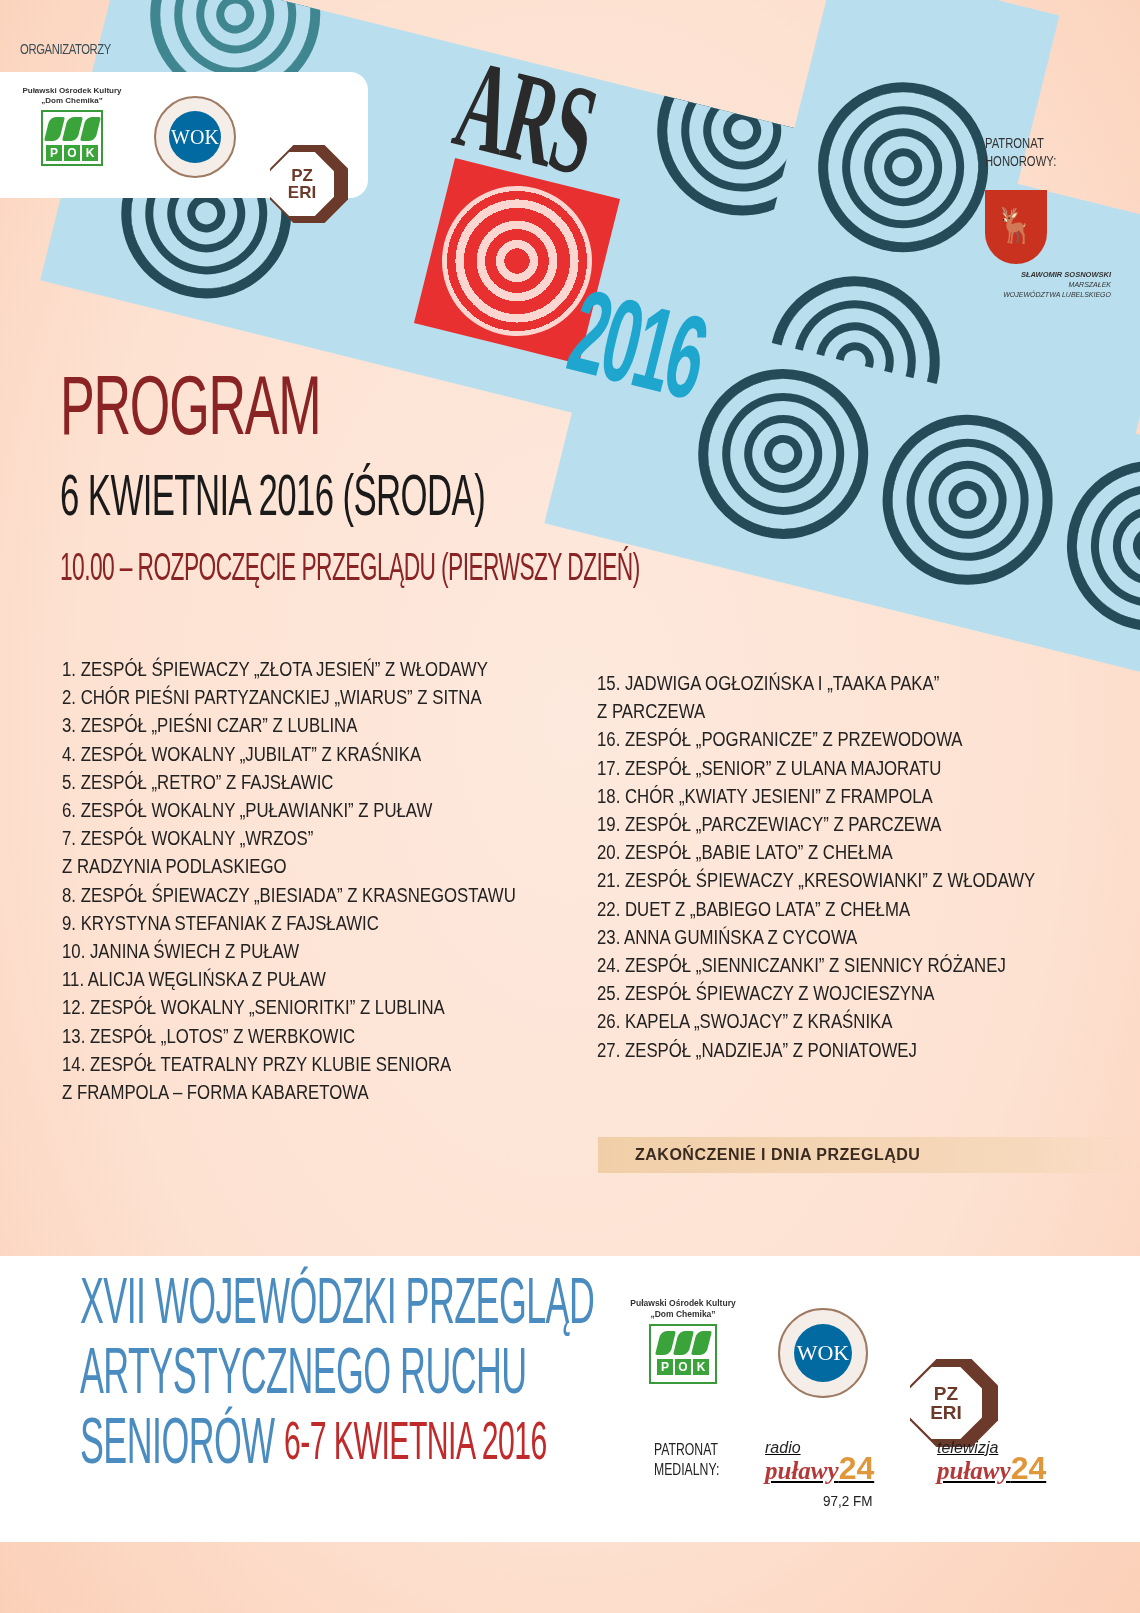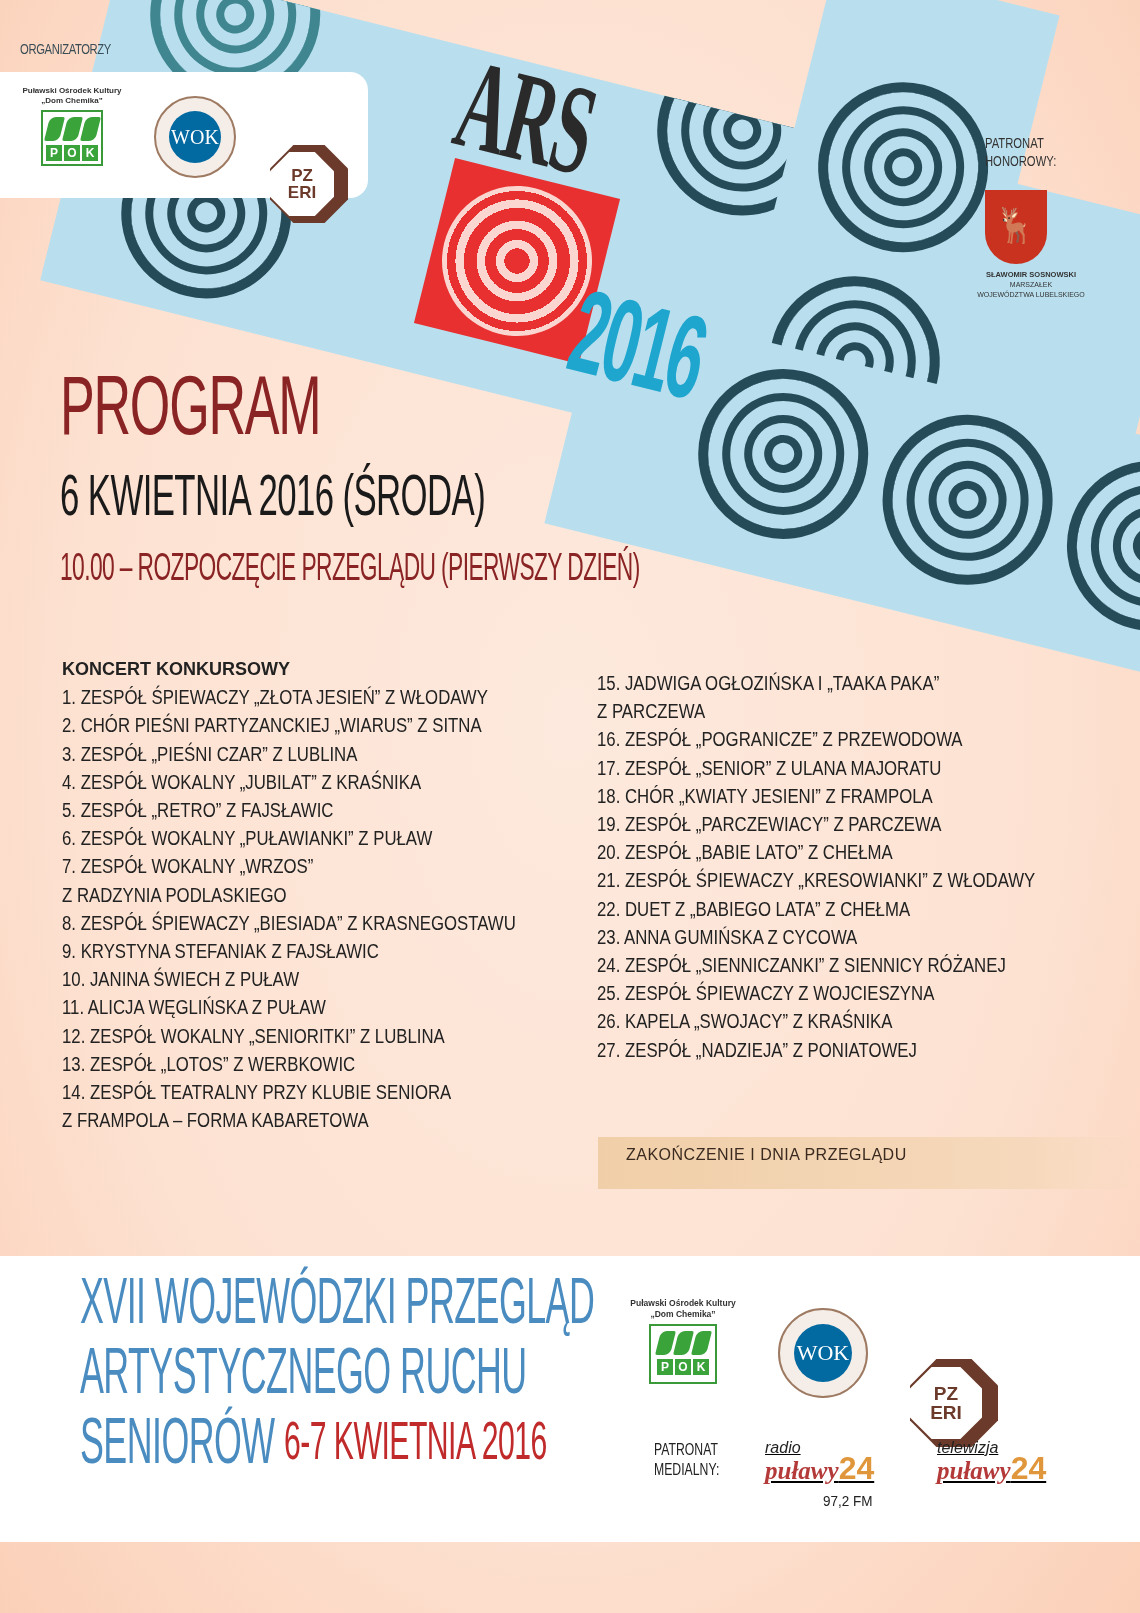--- a/index.html
+++ b/index.html
@@ -122,22 +122,22 @@
   .patronat-h .ttl {
     font-size: 15px; color: #333; line-height: 18px;
     transform: scaleX(0.75); transform-origin: 0 0; width: 120px;
   }
   .shield {
     position: absolute; left: 0; top: 56px; width: 62px; height: 74px;
     background: #c9321f; border-radius: 0 0 31px 31px;
     color: #fff; font-size: 34px; text-align: center; line-height: 70px;
   }
   .patronat-h .names {
-    position: absolute; left: -34px; top: 136px; width: 160px; text-align: center;
-    font-size: 7px; color: #333; line-height: 10px;
+    position: absolute; left: -34px; top: 136px; width: 160px; text-align: right;
+    font-size: 7px; color: #333; line-height: 10px; font-style: italic;
   }
   .patronat-h .names b { font-size: 7.5px; display: block; }
 
   
   .program {
     position: absolute; left: 60px; top: 360px;
     font-family: "Liberation Sans Narrow", "Liberation Sans", sans-serif;
     font-size: 84px; color: #8a2324; letter-spacing: -2px;
     transform: scaleX(0.62); transform-origin: 0 0; line-height: 90px;
   }
@@ -158,24 +158,24 @@
     font-family: "Liberation Sans Narrow", "Liberation Sans", sans-serif;
     font-size: 19.5px; color: #222; line-height: 28.2px;
     white-space: nowrap;
   }
   .list-col.left { left: 62px; top: 655px; }
   .list-col.right { left: 597px; top: 669px; }
   .list-col .heading { font-weight: bold; font-size: 18px; }
   .list-col .line { transform: scaleX(0.86); transform-origin: 0 0; }
 
   .closing-bar {
-    position: absolute; left: 598px; top: 1137px; width: 540px; height: 52px;
+    position: absolute; left: 598px; top: 1137px; width: 540px; height: 36px;
     background: linear-gradient(90deg, #f0cfa8, #f6d9bc 80%, rgba(250,220,200,0));
-    font-weight: normal; font-size: 16px; color: #3a2a20; letter-spacing: 0.5px;
-    padding-left: 28px; line-height: 36px;
+    font-weight: bold; font-size: 16px; color: #3a2a20; letter-spacing: 0.5px;
+    padding-left: 37px; line-height: 36px;
   }
 
   
   .bottom-panel {
     position: absolute; left: 0; top: 1256px; width: 1140px; height: 286px;
     background: #fff;
   }
   .fest-title {
     position: absolute; left: 80px; top: 1266px;
     font-size: 64px; color: #4a8cc0; line-height: 70px; letter-spacing: -1px;
@@ -274,21 +274,20 @@
     <div>MARSZAŁEK</div>
     <div>WOJEWÓDZTWA LUBELSKIEGO</div>
   </div>
 </div>
 
 <div class="program">PROGRAM</div>
 <div class="date-line">6 KWIETNIA 2016 (ŚRODA)</div>
 <div class="start-line">10.00 – ROZPOCZĘCIE PRZEGLĄDU  (PIERWSZY DZIEŃ)</div>
 
 <div class="list-col left">
-  <div class="heading">KONCERT KONKURSOWY</div>
   <div class="line">1. ZESPÓŁ ŚPIEWACZY „ZŁOTA JESIEŃ” Z WŁODAWY</div>
   <div class="line">2. CHÓR PIEŚNI PARTYZANCKIEJ „WIARUS” Z SITNA</div>
   <div class="line">3. ZESPÓŁ „PIEŚNI CZAR” Z LUBLINA</div>
   <div class="line">4. ZESPÓŁ WOKALNY „JUBILAT” Z KRAŚNIKA</div>
   <div class="line">5. ZESPÓŁ „RETRO” Z FAJSŁAWIC</div>
   <div class="line">6. ZESPÓŁ WOKALNY „PUŁAWIANKI” Z PUŁAW</div>
   <div class="line">7. ZESPÓŁ WOKALNY „WRZOS”</div>
   <div class="line">Z RADZYNIA PODLASKIEGO</div>
   <div class="line">8. ZESPÓŁ ŚPIEWACZY „BIESIADA” Z KRASNEGOSTAWU</div>
   <div class="line">9. KRYSTYNA STEFANIAK Z FAJSŁAWIC</div>

